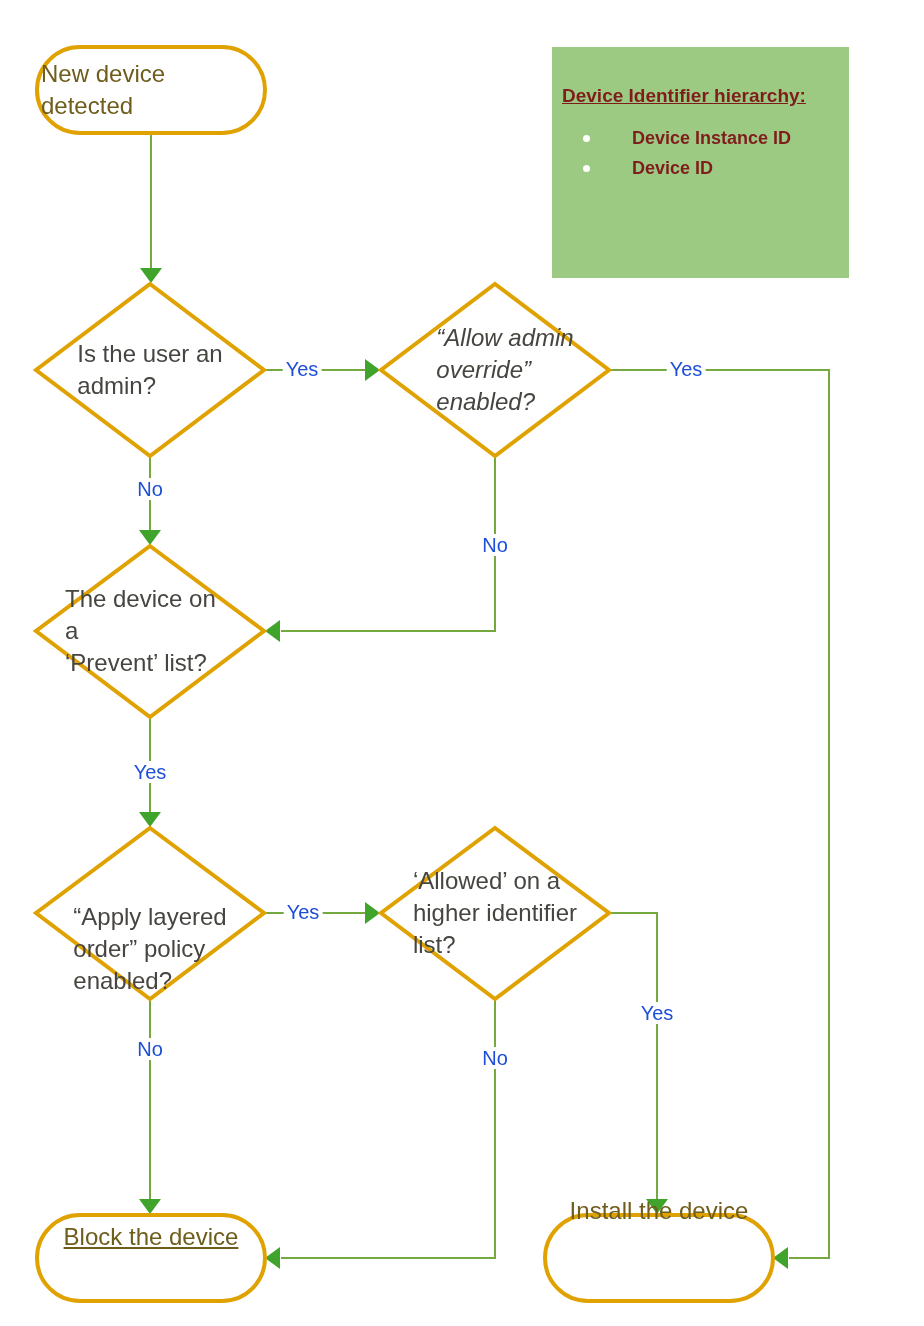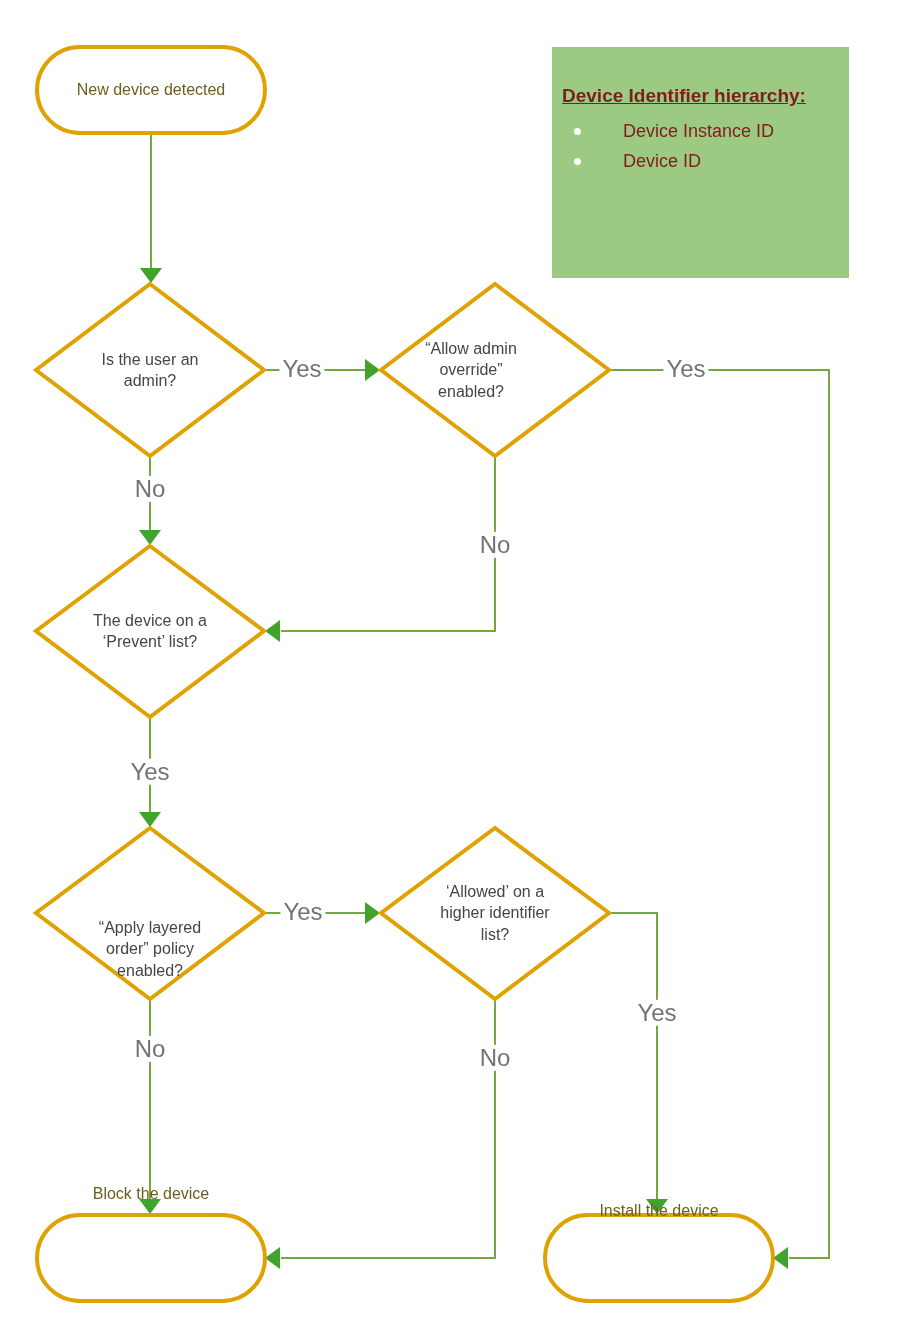--- a/index.html
+++ b/index.html
@@ -33,43 +33,43 @@
   }
   .arrowhead {
     fill: #3FA32C;
     stroke: none;
   }
   .node-label {
     position: absolute;
     display: flex;
     align-items: center;
     justify-content: center;
-    text-align: center;
+    text-align: left;
     white-space: pre-line;
-    font-size: 16px;
+    font-size: 24px;
     line-height: 1.32;
   }
   .terminator-text { color: #6E5D1B; }
   .decision-text  { color: #474540; }
 
   .nl-start   { left: 41px;  top: 51px;   width: 220px; height: 78px; }
   .nl-d1      { left: 65px;  top: 305px;  width: 170px; height: 130px; }
-  .nl-d2      { left: 386px; top: 305px;  width: 170px; height: 130px; }
+  .nl-d2      { left: 420px; top: 305px;  width: 170px; height: 130px; font-style: italic; }
   .nl-d3      { left: 65px;  top: 566px;  width: 170px; height: 130px; }
   .nl-d4      { left: 65px;  top: 884px;  width: 170px; height: 130px; }
   .nl-d5      { left: 410px; top: 848px;  width: 170px; height: 130px; }
-  .nl-block   { left: 41px;  top: 1155px; width: 220px; height: 78px; }
+  .nl-block   { left: 41px;  top: 1198px; width: 220px; height: 78px; text-decoration: underline; }
   .nl-install { left: 549px; top: 1172px; width: 220px; height: 78px; }
 
   .edge-label {
     position: absolute;
     transform: translate(-50%, -50%);
     background: #ffffff;
-    color: #737373;
-    font-size: 24px;
+    color: #1d4ed8;
+    font-size: 20px;
     padding: 0 3px;
     line-height: 1.1;
   }
 
   .legend {
     position: absolute;
     left: 552px;
     top: 47px;
     width: 297px;
     height: 231px;
@@ -79,22 +79,23 @@
     padding: 38px 8px 0 10px;
   }
   .legend-title {
     font-size: 19px;
     font-weight: bold;
     text-decoration: underline;
     margin-bottom: 9px;
   }
   .legend ul {
     list-style: none;
-    margin: 7px;
+    margin: 16px;
     padding: 0;
+    font-weight: bold;
   }
   .legend li {
     display: flex;
     align-items: center;
     font-size: 18px;
     line-height: 30px;
     height: 30px;
   }
   .bullet {
     width: 7px;

